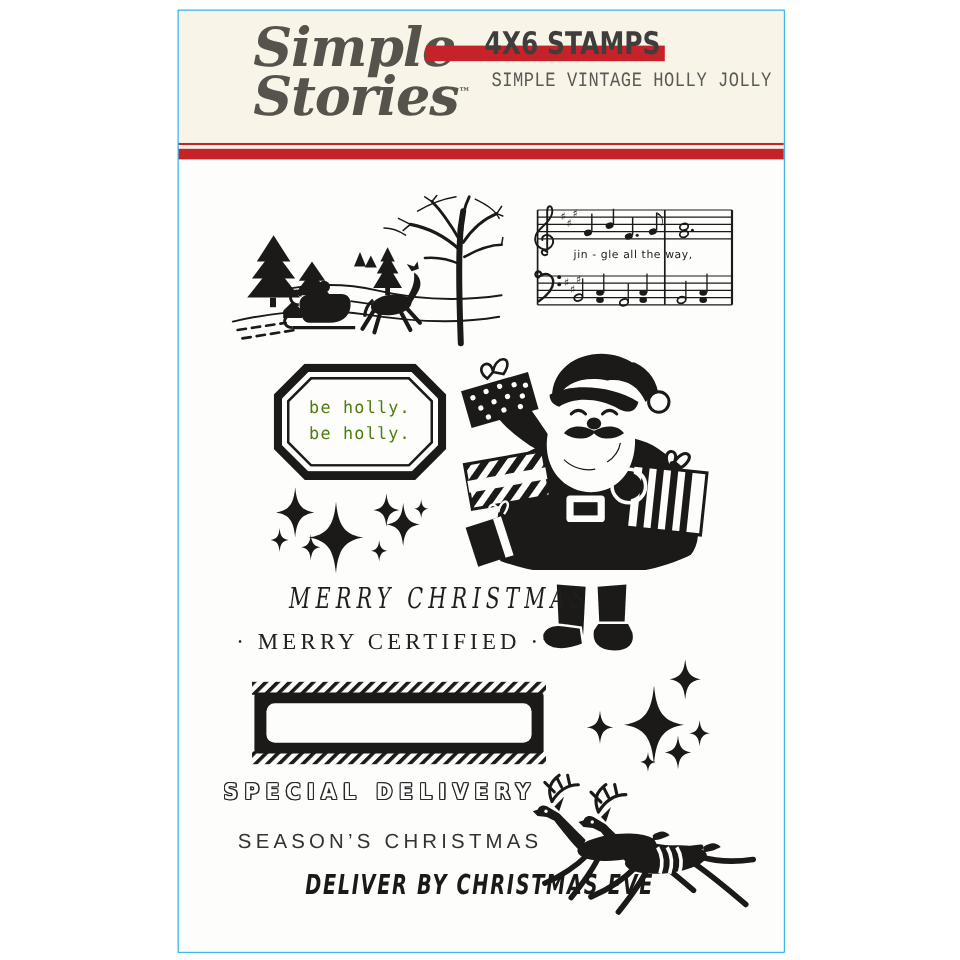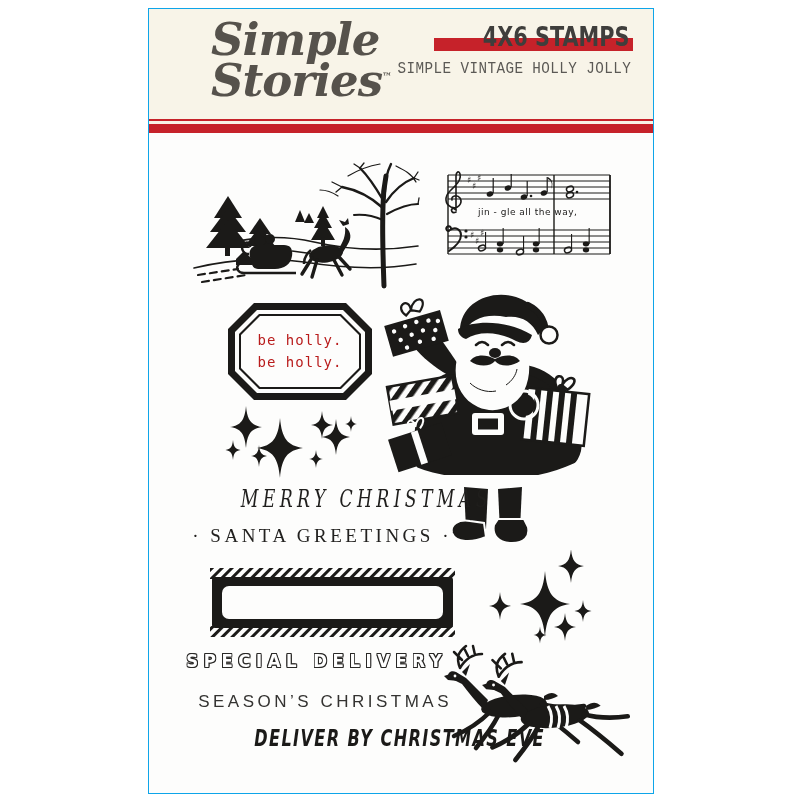--- a/index.html
+++ b/index.html
@@ -9,21 +9,21 @@
   .card { position:absolute; left:148px; top:8px; width:506px; height:786px;
           background:#fdfdfc; border:1px solid #0ea5e9; }
 
   
   .header { position:relative; width:100%; height:110px; background:#f8f4e8; }
   .logo { position:absolute; left:62px; top:10px; color:#56524c;
           font-family:"DejaVu Serif", serif; font-style:italic; font-weight:bold;
           font-size:45px; line-height:0.92; letter-spacing:-1px; }
   .logo .tm { font-size:10px; font-style:normal; vertical-align:super; letter-spacing:0; }
 
-  .header-right { position:absolute; right:22px; top:13px; text-align:right; }
+  .header-right { position:absolute; right:10px; top:13px; text-align:left; }
   .ptype-wrap { position:relative; display:inline-block; padding:0 2px; }
   .ptype-bar { position:absolute; left:-10px; right:-2px; bottom:1px; height:13px; background:#c6222a; }
   .ptype { position:relative; display:inline-block; transform:scaleX(0.8); transform-origin:right center;
            font-weight:bold; font-size:26px; color:#3f3e3c; letter-spacing:0px; white-space:nowrap; }
   .ptitle { margin-top:7px;font-family:Liberation Mono, monospace; }
   .ptitle span { display:inline-block; transform:scaleX(0.84); transform-origin:right center;
            font-size:17px; color:#5b5955; letter-spacing:0.5px; white-space:nowrap; }
   .pcount { margin-top:3px; }
   .pcount span { display:inline-block; transform:scaleX(0.9); transform-origin:right center;
            font-size:12px; color:#7d7973; letter-spacing:1px; }
@@ -59,21 +59,21 @@
       clip-path:polygon(26px 0,118px 0,144px 26px,144px 71px,118px 97px,26px 97px,0 71px,0 26px); }
   .oct-2 { left:7px; top:7px; width:130px; height:83px; background:#fdfdfc;
       clip-path:polygon(22px 0,108px 0,130px 22px,130px 61px,108px 83px,22px 83px,0 61px,0 22px); }
   .oct-3 { left:11px; top:11px; width:122px; height:75px; background:#1b1a18;
       clip-path:polygon(20px 0,102px 0,122px 20px,122px 55px,102px 75px,20px 75px,0 55px,0 20px); }
   .oct-4 { left:13px; top:13px; width:118px; height:71px; background:#fdfdfc;
       clip-path:polygon(19px 0,99px 0,118px 19px,118px 52px,99px 71px,19px 71px,0 52px,0 19px); }
   .oct-text { position:absolute; left:0; top:0; width:144px; height:97px;
       display:flex; flex-direction:column; align-items:center; justify-content:center;
       font-family:"DejaVu Sans Mono", monospace; font-size:14px; line-height:1.55;
-      color:#b91c1c; letter-spacing:1px; }
+      color:#4d7c0f; letter-spacing:1px; }
 </style>
 </head>
 <body>
 
 <div class="page">
   <div class="card">
 
     <div class="header">
       <div class="logo">
         <div>Simple</div>
@@ -312,21 +312,21 @@
         <use href="#sp" transform="translate(94,57) scale(0.7,0.9)"></use>
         <use href="#sp" transform="translate(114,35) scale(1.4,1.8)"></use>
         <use href="#sp" transform="translate(129,22) scale(0.6,0.8)"></use>
       </svg>
 
       <div class="stamp merry txt-center" style="left:43px;top:352px;width:260px">
         <span>MERRY CHRISTMAS</span>
       </div>
 
       <div class="stamp certified txt-center" style="left:43px;top:392px;width:260px">
-        <span>· SANTA GREETINGS ·</span>
+        <span>· MERRY CERTIFIED ·</span>
       </div>
 
       <svg class="stamp" style="left:61px;top:435px" width="245" height="69" viewBox="0 0 245 69">
         <rect x="0" y="0" width="245" height="11" fill="url(#hatchA)"></rect>
         <rect x="0" y="58" width="245" height="11" fill="url(#hatchA)"></rect>
         <rect x="2" y="9" width="241" height="51" rx="3" fill="#1b1a18"></rect>
         <rect x="12" y="18" width="221" height="33" rx="7" fill="#fdfdfc"></rect>
       </svg>
 
       <svg class="stamp" style="left:334px;top:417px" width="120" height="100" viewBox="0 0 120 100">

